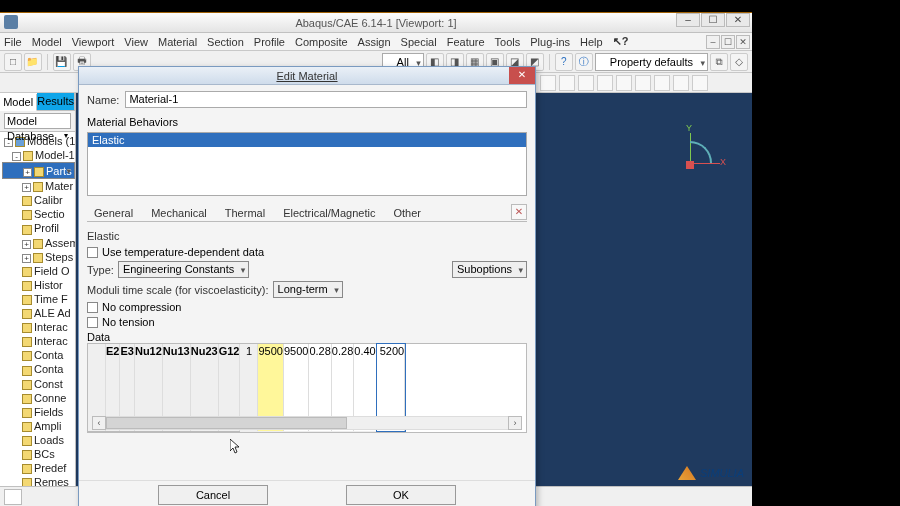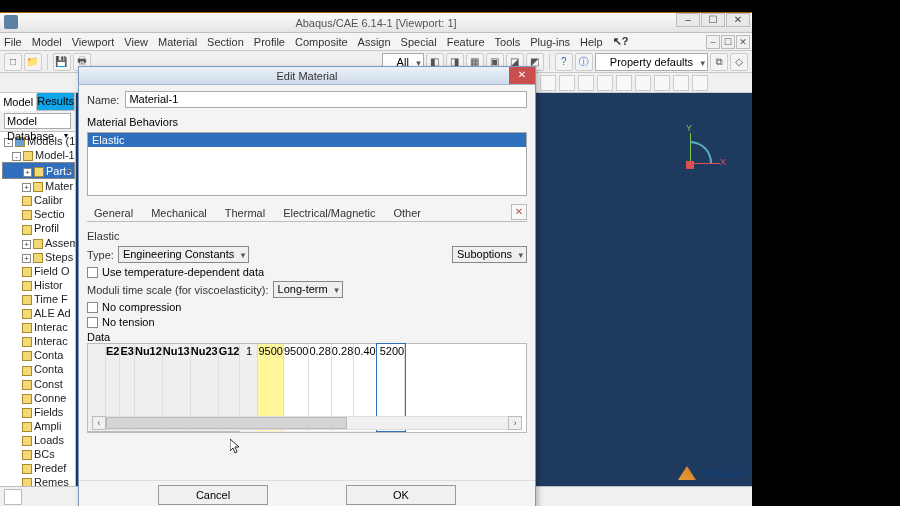--- a/index.html
+++ b/index.html
@@ -62,21 +62,21 @@
 .triad .xaxis { position:absolute; left:18px; top:30px; width:30px; height:1px; background:#d85050; }
 .triad .xlab { position:absolute; left:48px; top:24px; color:#d85050; font-size:9px; }
 .triad .arc { position:absolute; left:18px; top:8px; width:22px; height:22px; border:2px solid #5fb0b8; border-left:none; border-bottom:none; border-radius:0 22px 0 0; }
 .triad .origin { position:absolute; left:14px; top:28px; width:8px; height:8px; background:#d85050; }
 .simulia { position:absolute; right:8px; bottom:6px; color:#0a3e7a; font-style:italic; font-size:14px; display:flex; align-items:center; gap:4px; }
 .simulia .logo { width:18px; height:14px; background:linear-gradient(45deg,#e8a23a,#d67820); clip-path: polygon(0 100%,50% 0,100% 100%); }
 
 
 .dialog { position:absolute; left:78px; top:53px; width:458px; height:446px; background:#f4f4f4; border:1px solid #7a9ac0; box-shadow: 2px 2px 6px rgba(0,0,0,0.25); display:flex; flex-direction:column; }
 .dlgtitle { height:18px; background:linear-gradient(#eaf0f7,#cfdceb); display:flex; align-items:center; justify-content:center; position:relative; border-bottom:1px solid #a8b8cc; }
-.dlgtitle .dt { color:#333; }
+.dlgtitle .dt { color:#333;text-decoration:underline; }
 .dlgtitle .dclose { position:absolute; right:0; top:0; width:26px; height:17px; background:#c84f4d; color:#fff; text-align:center; line-height:16px; cursor:pointer; font-size:10px; }
 .dlgbody { flex:1; padding:6px 8px 2px 8px; display:flex; flex-direction:column; gap:4px; overflow:hidden; }
 .row { display:flex; align-items:center; gap:6px; }
 .row label { color:#333; }
 .txt { flex:1; border:1px solid #aaa; background:#fff; height:17px; padding:0 3px; line-height:15px; }
 .descbox { flex:1; border:1px solid #aaa; background:#fff; height:20px; }
 .pencil { width:16px; height:16px; cursor:pointer; display:flex; align-items:center; justify-content:center; color:#b68b2e; font-size:12px; }
 .mb-label { margin-top:4px; }
 .behlist { border:1px solid #aaa; background:#fff; height:64px; }
 .behlist .behitem { background:#2f6fbd; color:#fff; padding:1px 4px; cursor:pointer; }
@@ -272,28 +272,28 @@
         <div class="mtab">General</div>
         <div class="mtab">Mechanical</div>
         <div class="mtab">Thermal</div>
         <div class="mtab">Electrical/Magnetic</div>
         <div class="mtab">Other</div>
         <div class="delbtn">✕</div>
       </div>
 
       <div class="section">
         <div class="sectitle">Elastic</div>
+        <div class="frow chk">
+          <div class="box"></div>
+          <span>Use temperature-dependent data</span>
+        </div>
         <div class="frow">
           <label>Type:</label>
           <div class="sel"><span>Engineering Constants</span></div>
           <div class="sel subop"><span>Suboptions</span></div>
-        </div>
-        <div class="frow chk">
-          <div class="box"></div>
-          <span>Use temperature-dependent data</span>
         </div>
         <div class="frow">
           <label>Moduli time scale (for viscoelasticity):</label>
           <div class="sel"><span>Long-term</span></div>
         </div>
         <div class="frow chk">
           <div class="box"></div>
           <span>No compression</span>
         </div>
         <div class="frow chk">

